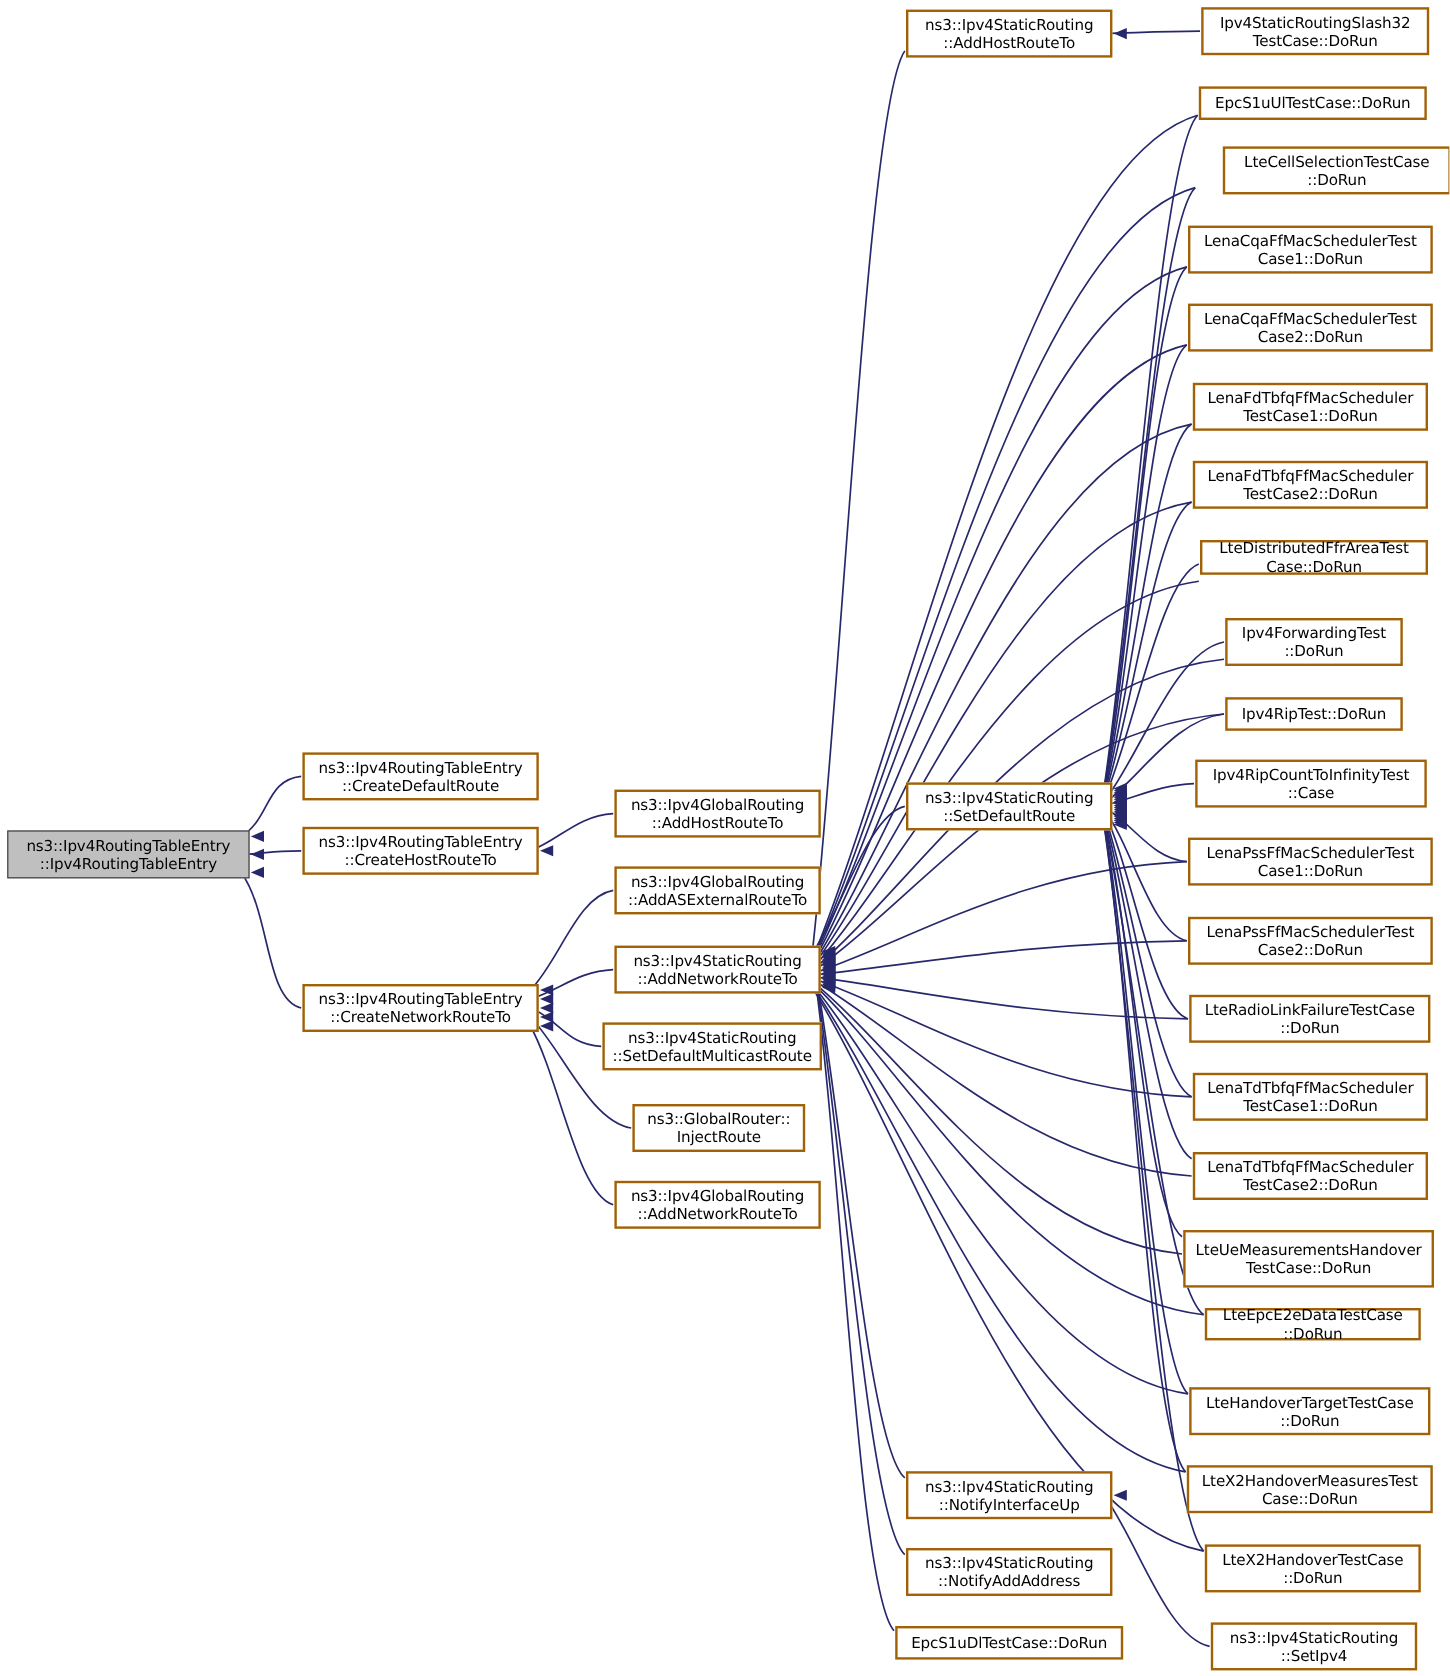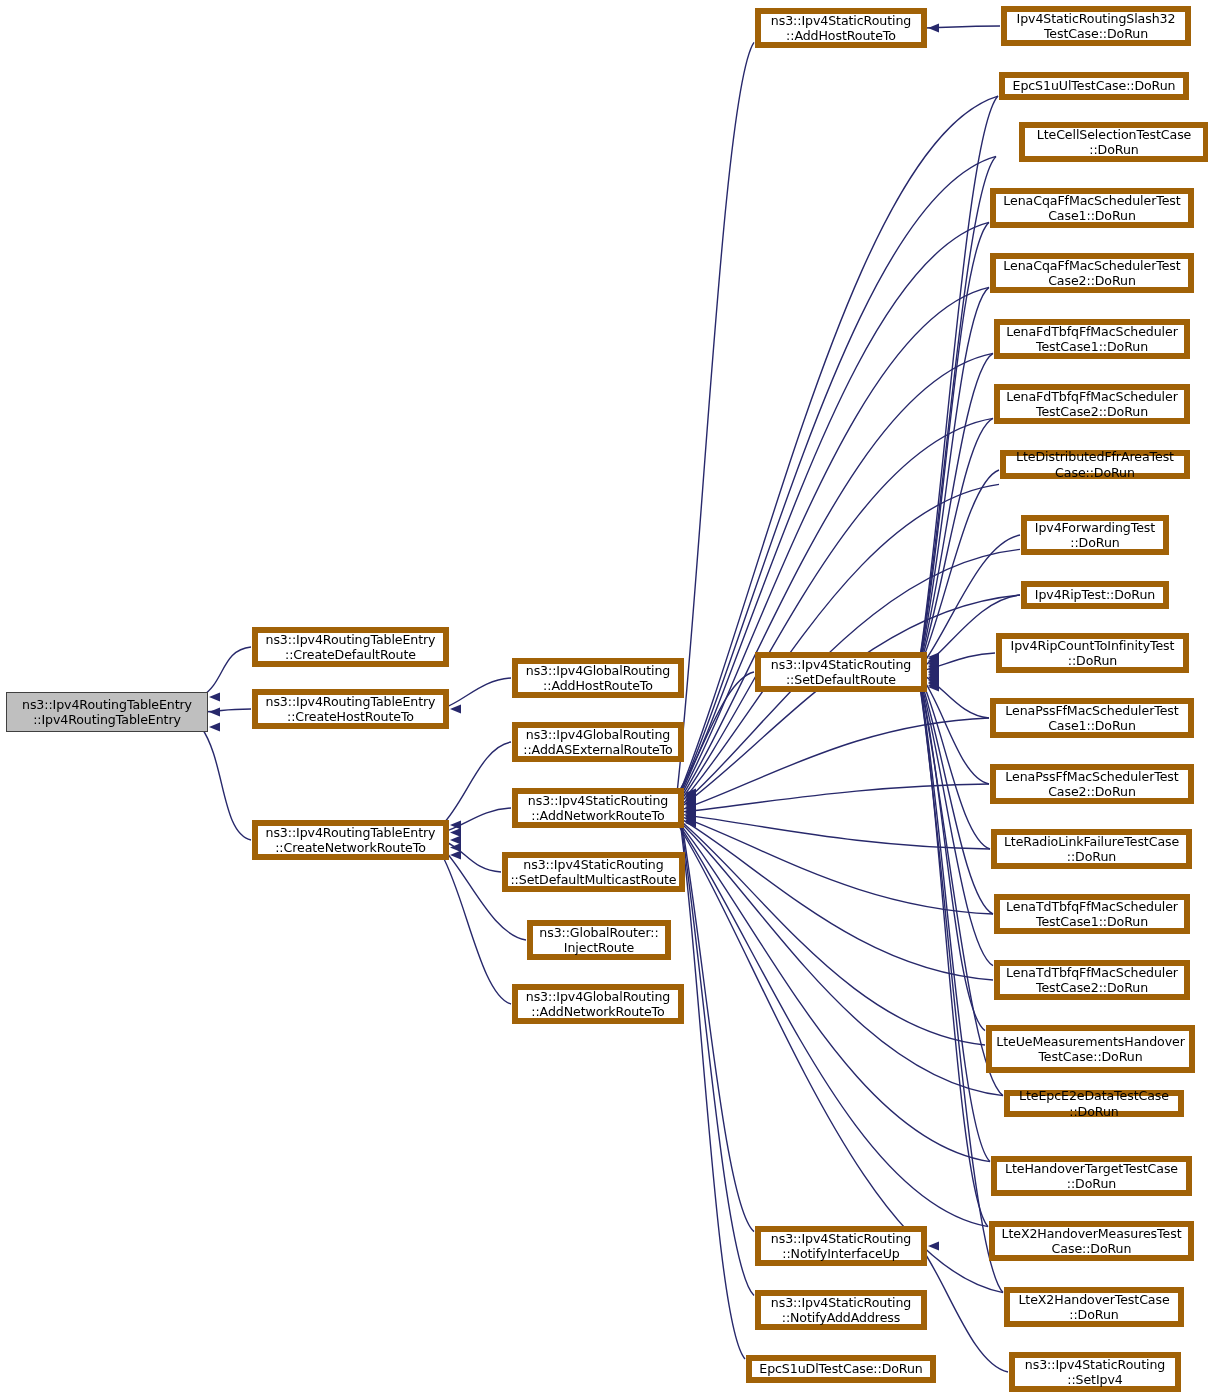--- a/index.html
+++ b/index.html
@@ -19,21 +19,21 @@
     position: absolute;
     left: 0;
     top: 0;
     width: 1208px;
     height: 1397px;
     pointer-events: none;
   }
   .node {
     position: absolute;
     box-sizing: border-box;
-    border: 6px solid #a16207;
+    border: 2px solid #a16207;
     background: #ffffff;
     color: #000000;
     font-size: 12.6px;
     line-height: 15.5px;
     text-align: center;
     display: flex;
     align-items: center;
     justify-content: center;
     white-space: pre-line;
     letter-spacing: -0.1px;
@@ -202,21 +202,21 @@
       <div class="node" style="left: 994px; top: 319px; width: 196px; height: 40px;">LenaFdTbfqFfMacScheduler
 TestCase1::DoRun</div>
       <div class="node" style="left: 994px; top: 384px; width: 196px; height: 40px;">LenaFdTbfqFfMacScheduler
 TestCase2::DoRun</div>
       <div class="node" style="left: 1000px; top: 450px; width: 190px; height: 29px;">LteDistributedFfrAreaTest
 Case::DoRun</div>
       <div class="node" style="left: 1021px; top: 515px; width: 148px; height: 40px;">Ipv4ForwardingTest
 ::DoRun</div>
       <div class="node" style="left: 1021px; top: 581px; width: 148px; height: 28px;">Ipv4RipTest::DoRun</div>
       <div class="node" style="left: 996px; top: 633px; width: 193px; height: 40px;">Ipv4RipCountToInfinityTest
-::DoRun</div>
+::Case</div>
       <div class="node" style="left: 990px; top: 698px; width: 204px; height: 40px;">LenaPssFfMacSchedulerTest
 Case1::DoRun</div>
       <div class="node" style="left: 990px; top: 764px; width: 204px; height: 40px;">LenaPssFfMacSchedulerTest
 Case2::DoRun</div>
       <div class="node" style="left: 991px; top: 829px; width: 201px; height: 40px;">LteRadioLinkFailureTestCase
 ::DoRun</div>
       <div class="node" style="left: 994px; top: 894px; width: 196px; height: 40px;">LenaTdTbfqFfMacScheduler
 TestCase1::DoRun</div>
       <div class="node" style="left: 994px; top: 960px; width: 196px; height: 40px;">LenaTdTbfqFfMacScheduler
 TestCase2::DoRun</div>

